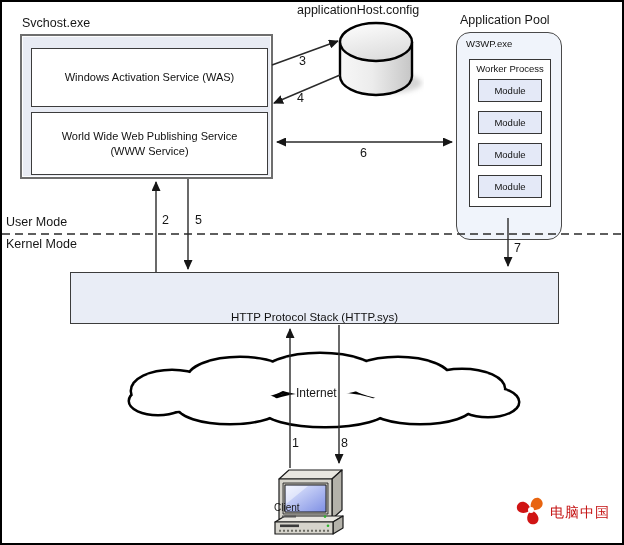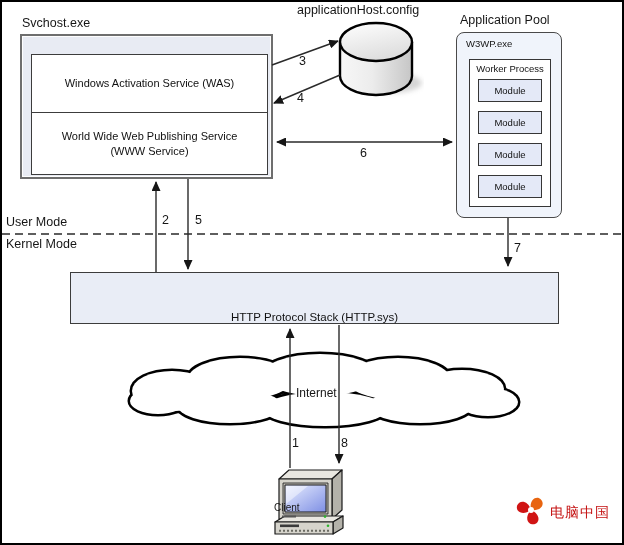--- a/index.html
+++ b/index.html
@@ -17,22 +17,22 @@
     left:18px;top:32px;width:253px;height:145px;
     background:#e8ebf3;border:2px solid #6e6e6e;
     box-shadow:inset 0 0 0 1px #fdfdfd;
   }
   .innerbox{
     position:absolute;left:9px;width:235px;background:#fff;
     border:1px solid #3c3c3c;display:flex;align-items:center;justify-content:center;
     text-align:center;font-size:11px;line-height:1.35;
   }
   .pool{
-    left:454px;top:30px;width:106px;height:186px;
-    background:#f0f4fb;border:1.5px solid #4a4a4a;border-radius:8px;
+    left:454px;top:30px;width:106px;height:208px;
+    background:#f0f4fb;border:1.5px solid #4a4a4a;border-radius:14px;
   }
   .workerbox{
     position:absolute;left:12px;top:26px;width:80px;height:146px;
     background:#fff;border:1.5px solid #363636;
     display:flex;flex-direction:column;align-items:center;
   }
   .workerbox .wp-label{font-size:9.5px;margin-top:3px;margin-bottom:5px;}
   .module{
     width:64px;height:23px;background:#e4e9f7;border:1.5px solid #363636;
     display:flex;align-items:center;justify-content:center;font-size:9.5px;
@@ -49,21 +49,21 @@
   .wm-url{position:absolute;left:507px;top:518px;font-size:14.5px;font-weight:bold;color:#e01212;font-family:"Liberation Serif","DejaVu Serif",serif;letter-spacing:0.5px;}
   svg{display:block;}
 </style>
 </head>
 <body>
 
 <div id="canvas">
 
   <div class="lbl title" style="left:20px;top:14px;">Svchost.exe</div>
   <div class="node svchost">
-    <div class="innerbox" style="top:18px;height:57px;">
+    <div class="innerbox" style="top:12px;height:57px;">
       <span>Windows Activation Service (WAS)</span>
     </div>
     <div class="innerbox" style="top:76px;height:61px;white-space:normal;">
       <span style="display:block;width:210px;">World Wide Web Publishing Service (WWW Service)</span>
     </div>
   </div>
 
   <div class="lbl title center" style="left:295px;top:1px;width:150px;">applicationHost.config</div>
 
   <svg class="abs" style="left:330px;top:14px;" width="92" height="84" viewBox="0 0 92 84">

